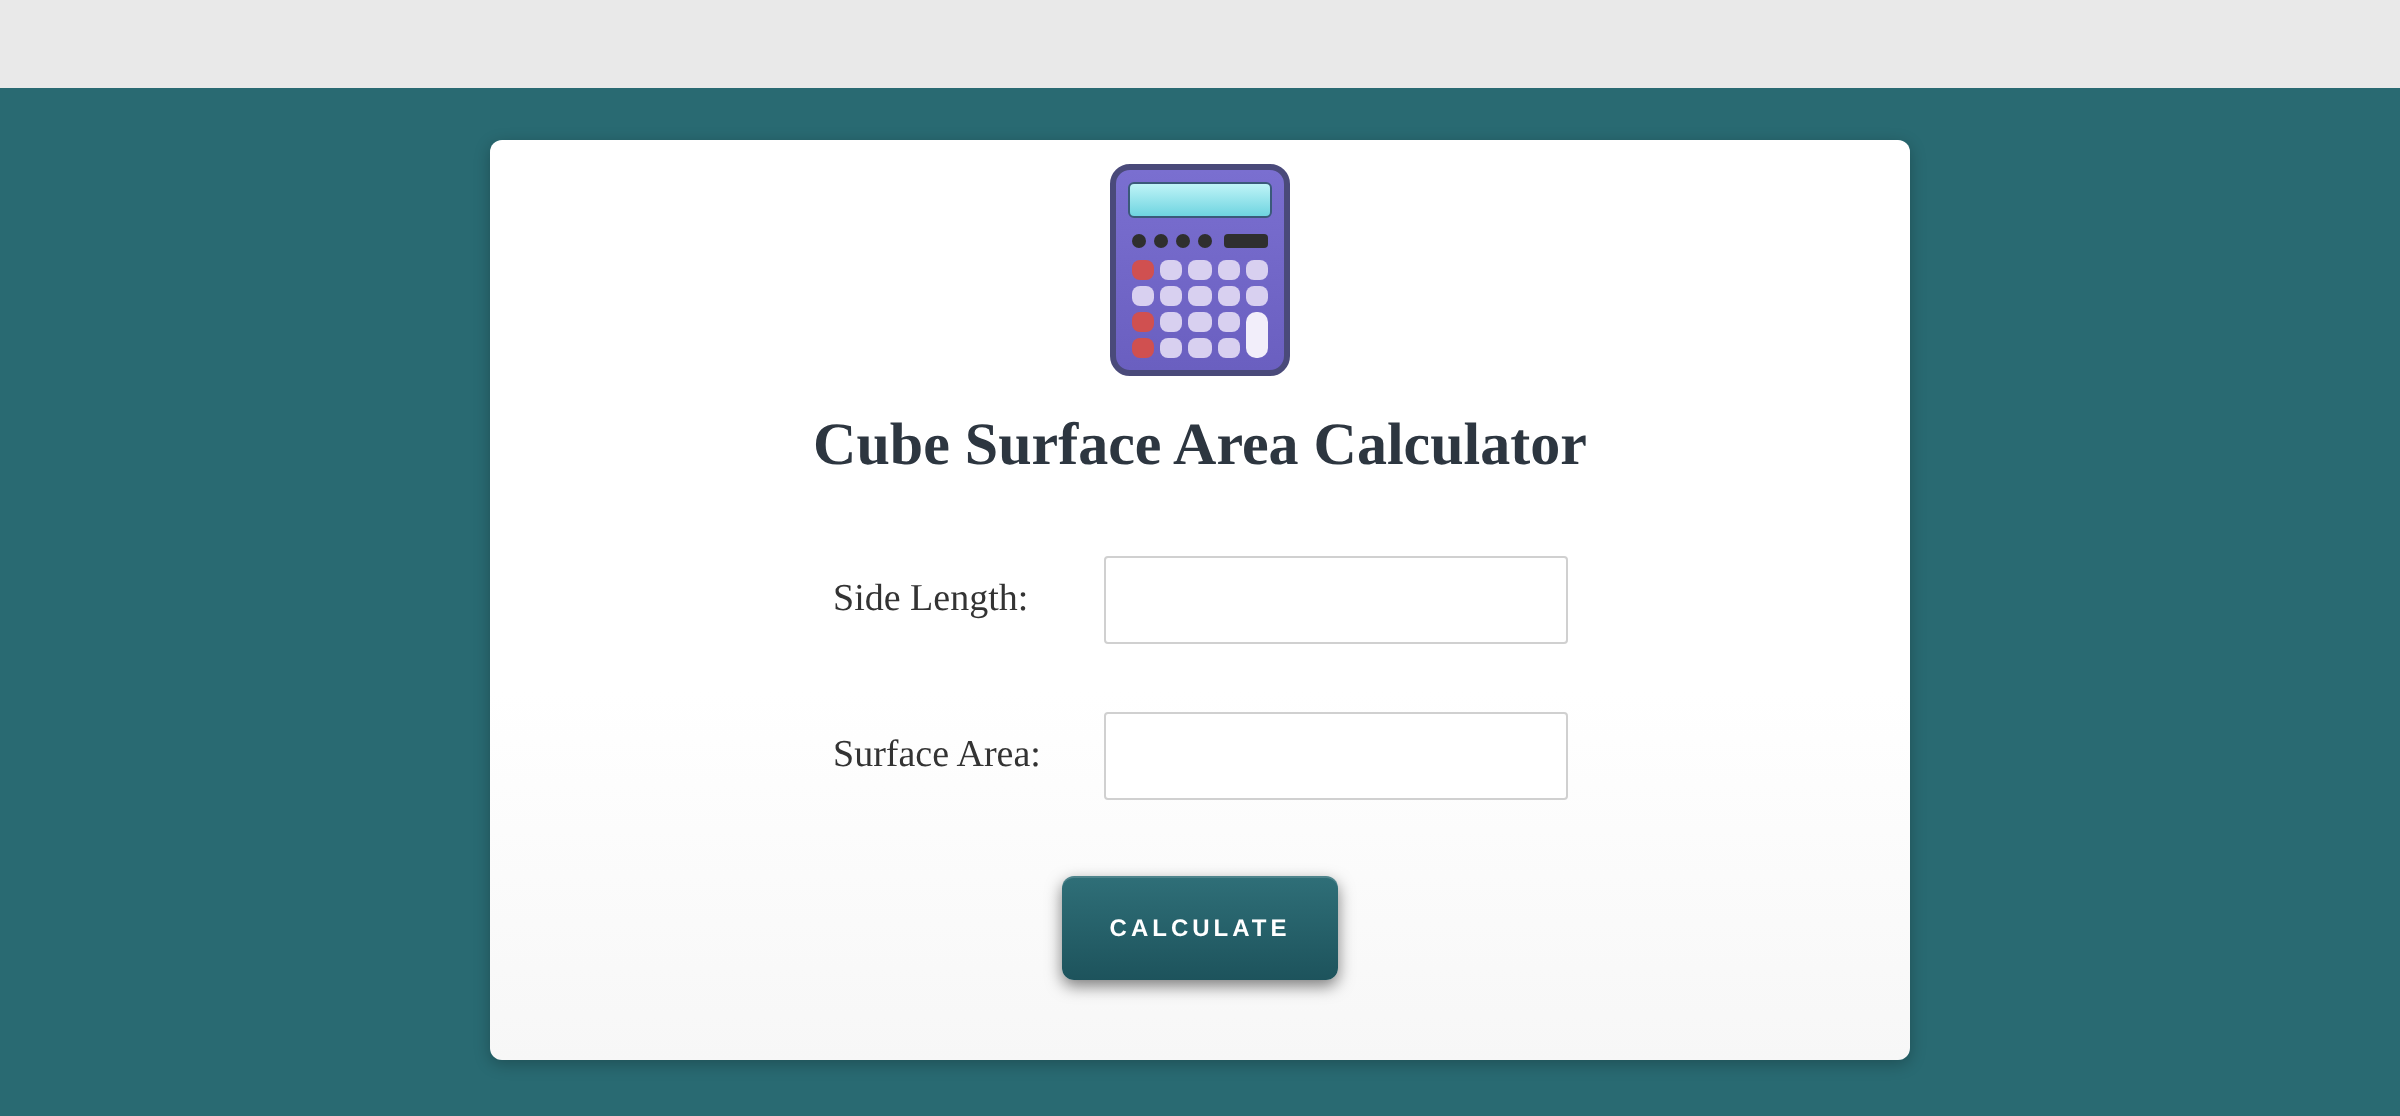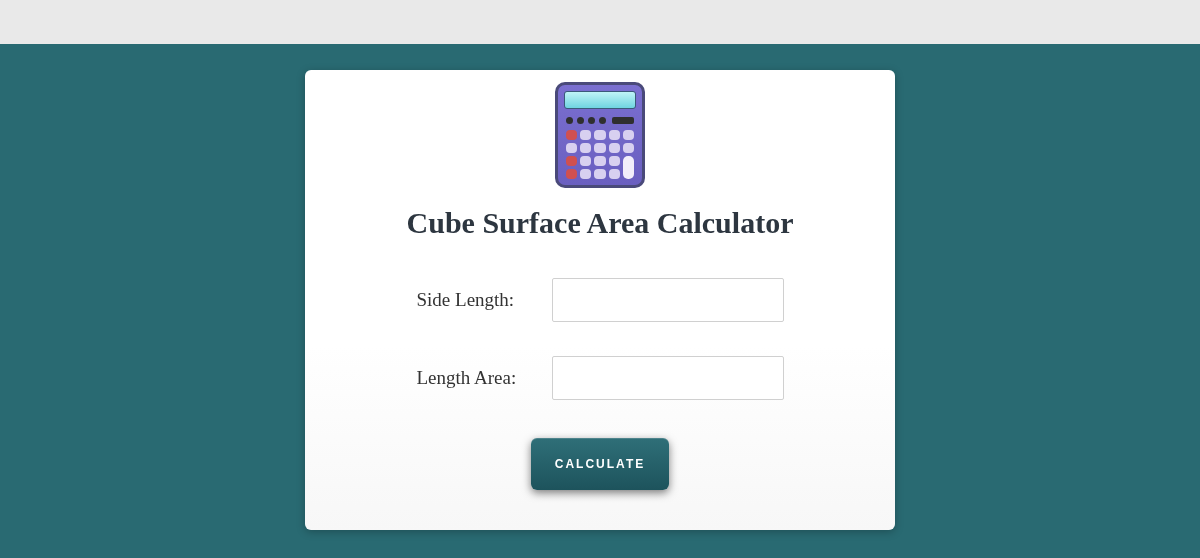--- a/index.html
+++ b/index.html
@@ -12,21 +12,21 @@
     height: 44px;
     background: #e9e9e9;
   }
   .page-bg {
     background: #296a72;
     min-height: calc(100% - 44px);
     padding-top: 26px;
     box-sizing: border-box;
   }
   .card {
-    width: 590px;
+    width: 710px;
     margin: 0 auto;
     background: #ffffff;
     border-radius: 6px;
     box-shadow: 0 2px 8px rgba(0,0,0,0.25);
     padding: 12px 80px 40px 80px;
     box-sizing: border-box;
     text-align: center;
     background: linear-gradient(to bottom, #ffffff 0%, #ffffff 60%, #f7f7f7 100%);
   }
   .calc-icon-wrap {
@@ -181,21 +181,21 @@
 
     <div class="title">Cube Surface Area Calculator</div>
 
     <div class="form-area">
       <div class="form-row">
         <div class="form-label">Side Length:</div>
         <input class="form-input" type="text" value="" style="">
       </div>
 
       <div class="form-row">
-        <div class="form-label">Length Area:</div>
+        <div class="form-label">Surface Area:</div>
         <input class="form-input" type="text" value="" style="">
       </div>
     </div>
 
     <div>
       <button class="btn">CALCULATE</button>
     </div>
 
   </div>
 </div>

